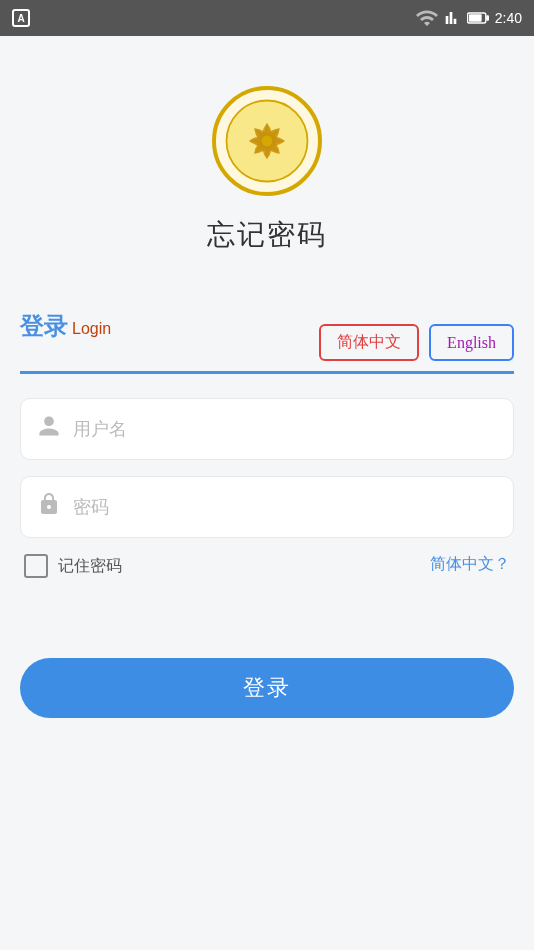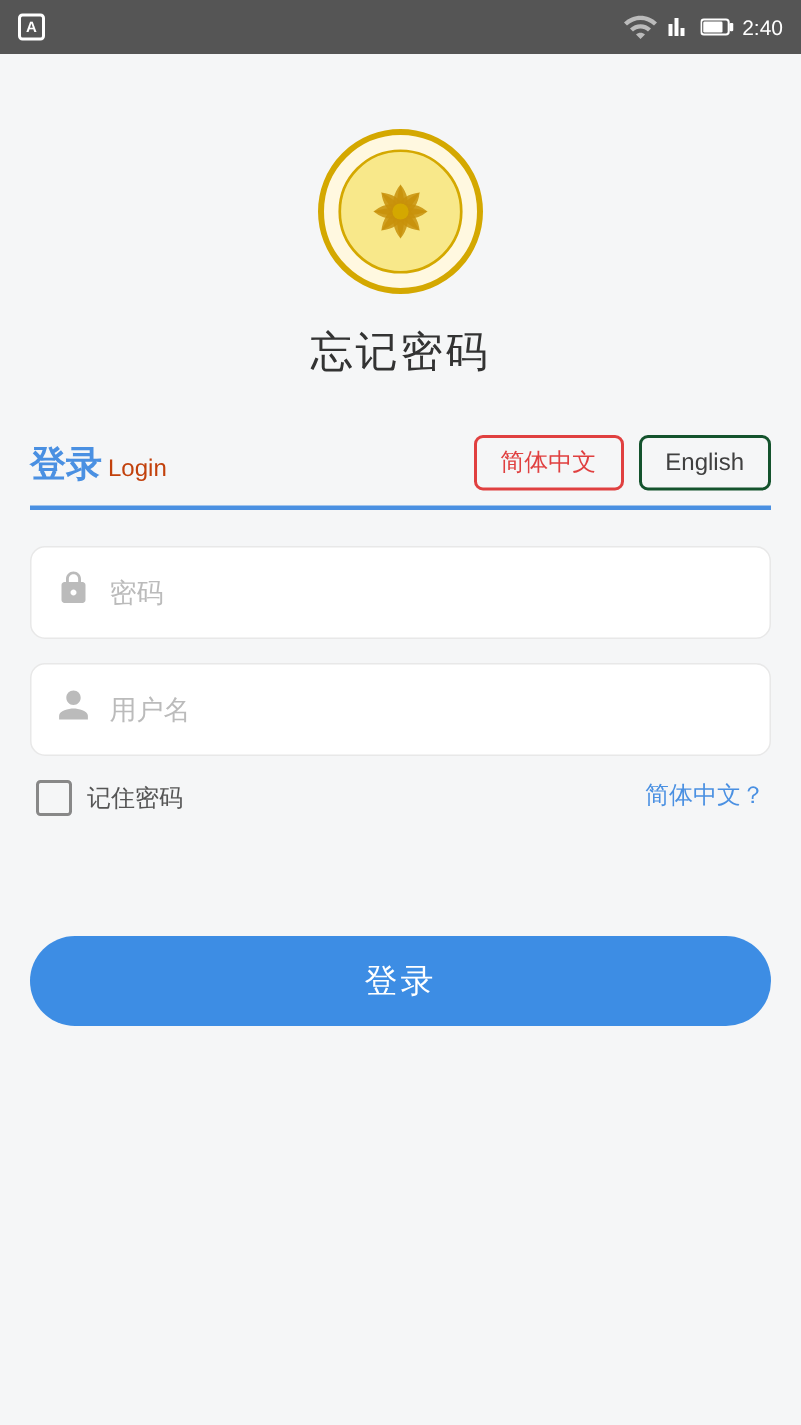--- a/index.html
+++ b/index.html
@@ -141,32 +141,34 @@
       display: flex;
       gap: 10px;
     }
 
     .lang-btn {
       padding: 6px 16px;
       border-radius: 6px;
       font-size: 16px;
       cursor: pointer;
       font-family: inherit;
+      margin-top: 34px;
     }
 
     .lang-btn-zh {
       border: 2px solid #e04040;
       color: #e04040;
       background: transparent;
     }
 
     .lang-btn-en {
-      border: 2px solid #14532d;
-      color: #404040;
+      border: 2px solid #3b82f6;
+      color: #a21caf;
       background: transparent;
+      font-family: Liberation Serif, serif;
     }
 
     
     .form-section {
       width: 100%;
       padding: 0 20px;
       margin-top: 24px;
     }
 
     .input-group {
@@ -331,34 +333,34 @@
         <button class="lang-btn lang-btn-zh">简体中文</button>
         <button class="lang-btn lang-btn-en">English</button>
       </div>
     </div>
   </div>
 
   <div class="form-section">
 
     <div class="input-group">
       <span class="input-icon">
+        <svg class="person-icon-svg" viewBox="0 0 24 24" fill="#bbb">
+          <path d="M12 12c2.7 0 4.8-2.1 4.8-4.8S14.7 2.4 12 2.4 7.2 4.5 7.2 7.2 9.3 12 12 12zm0 2.4c-3.2 0-9.6 1.6-9.6 4.8v2.4h19.2v-2.4c0-3.2-6.4-4.8-9.6-4.8z"></path>
+        </svg>
+      </span>
+      <input type="text" class="input-field" placeholder="用户名" style="">
+    </div>
+
+    <div class="input-group">
+      <span class="input-icon">
         <svg class="lock-icon-svg" viewBox="0 0 24 24" fill="#bbb">
           <path d="M18 8h-1V6c0-2.76-2.24-5-5-5S7 3.24 7 6v2H6c-1.1 0-2 .9-2 2v10c0 1.1.9 2 2 2h12c1.1 0 2-.9 2-2V10c0-1.1-.9-2-2-2zm-6 9c-1.1 0-2-.9-2-2s.9-2 2-2 2 .9 2 2-.9 2-2 2zm3.1-9H8.9V6c0-1.71 1.39-3.1 3.1-3.1 1.71 0 3.1 1.39 3.1 3.1v2z"></path>
         </svg>
       </span>
       <input type="password" class="input-field" placeholder="密码" style="">
-    </div>
-
-    <div class="input-group">
-      <span class="input-icon">
-        <svg class="person-icon-svg" viewBox="0 0 24 24" fill="#bbb">
-          <path d="M12 12c2.7 0 4.8-2.1 4.8-4.8S14.7 2.4 12 2.4 7.2 4.5 7.2 7.2 9.3 12 12 12zm0 2.4c-3.2 0-9.6 1.6-9.6 4.8v2.4h19.2v-2.4c0-3.2-6.4-4.8-9.6-4.8z"></path>
-        </svg>
-      </span>
-      <input type="text" class="input-field" placeholder="用户名" style="">
     </div>
 
     <div class="remember-row">
       <div class="remember-left">
         <input type="checkbox" class="checkbox" style="">
         <span class="remember-label">记住密码</span>
       </div>
       <a href="#" class="forgot-link">简体中文？</a>
     </div>
   </div>

